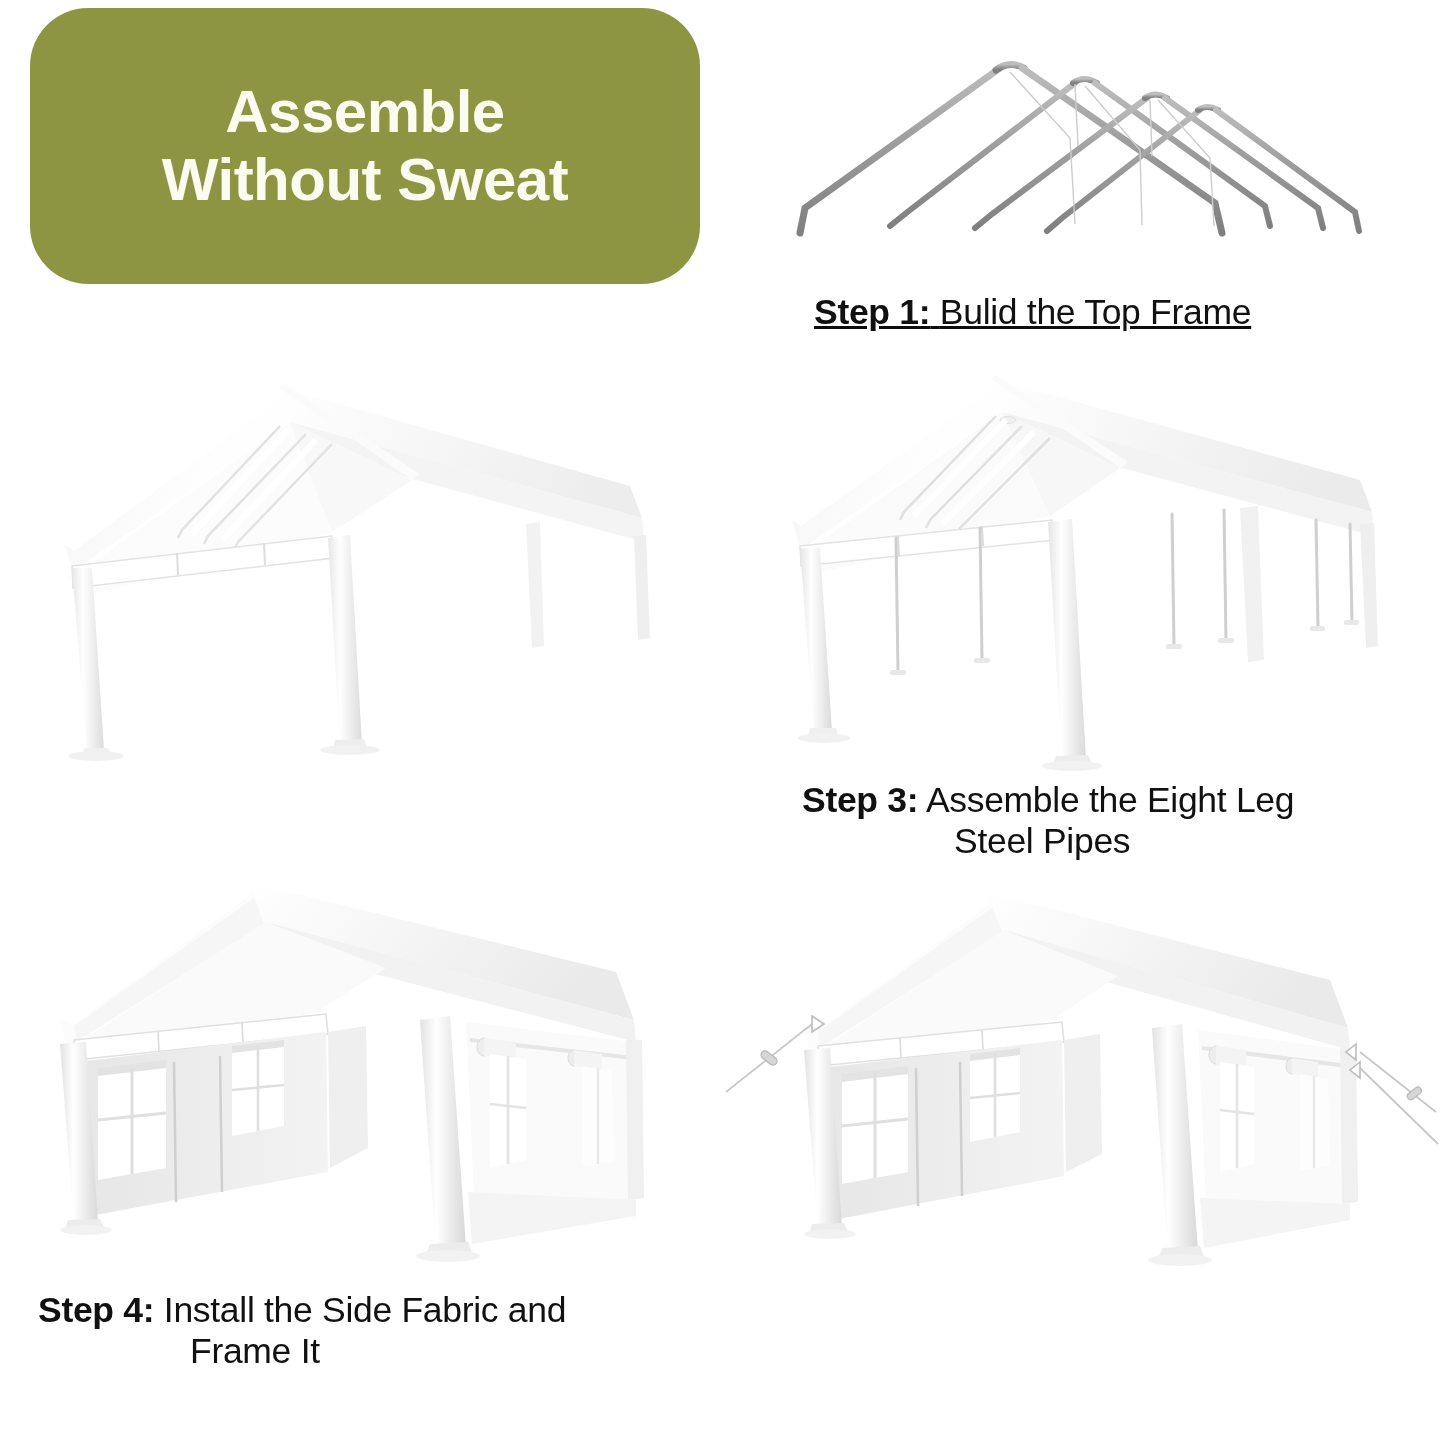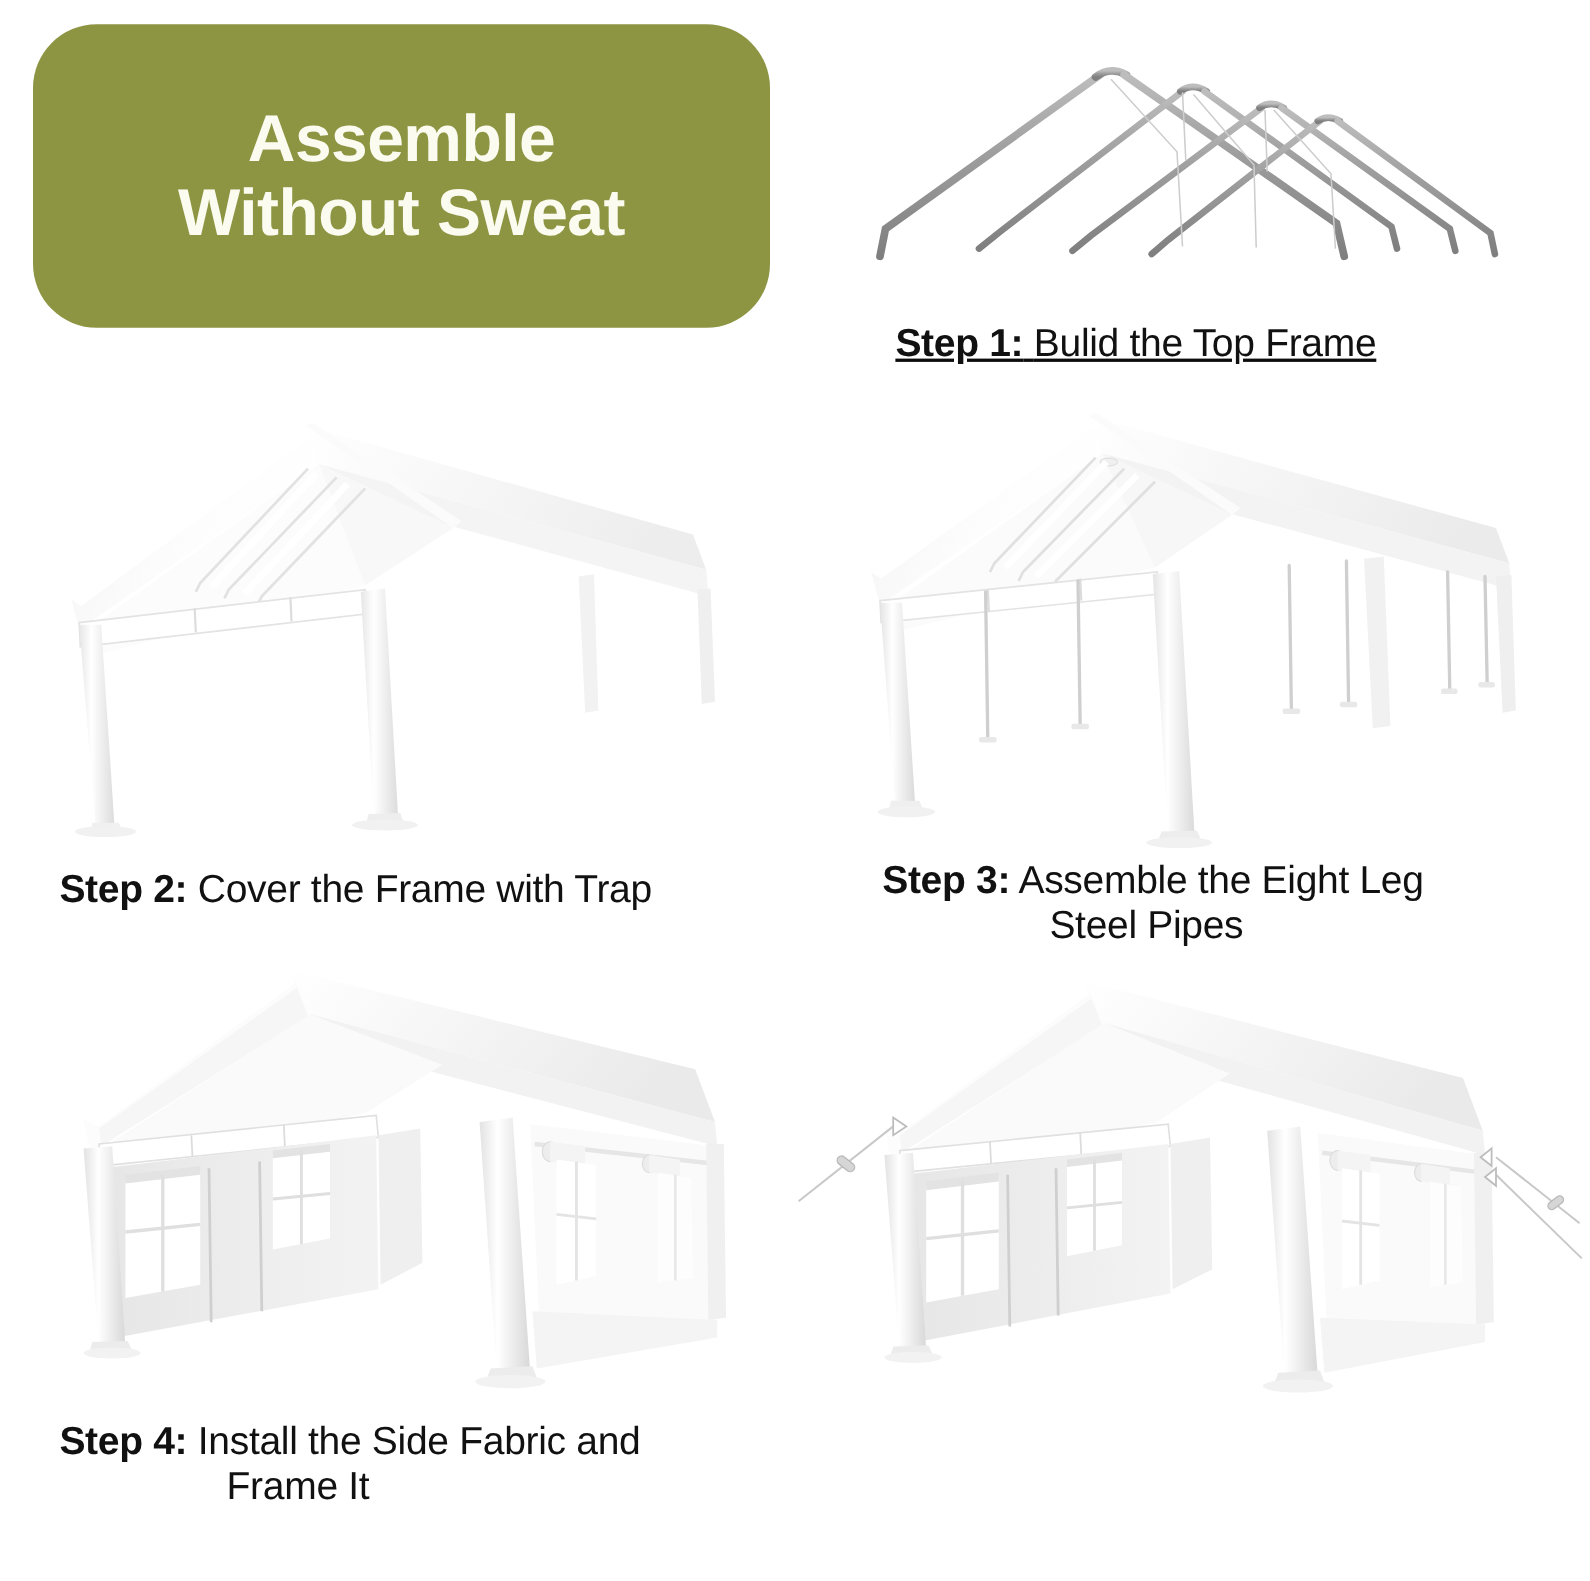--- a/index.html
+++ b/index.html
@@ -14,21 +14,21 @@
     font-family: "Liberation Sans", sans-serif;
     color: #0d0d0d;
     position: relative;
     overflow: hidden;
   }
 
   
   #promo-banner {
     position: absolute;
     left: 30px;
-    top: 22px;
+    top: 8px;
     width: 670px;
     height: 276px;
     background: #8d9543;
     border-radius: 58px;
     display: flex;
     flex-direction: column;
     align-items: center;
     justify-content: center;
   }
   #promo-banner .line {
@@ -65,21 +65,21 @@
   
   #step-1 { left: 770px; top: 28px;  width: 660px; text-decoration: underline; }
   #step-1 .caption { margin-top: 14px; padding-left: 44px; }
 
   #step-2 { left: 32px;  top: 360px; width: 700px; }
   #step-2 .caption { margin-top: 8px; padding-left: 22px; }
 
   #step-3 { left: 720px; top: 360px; width: 710px; }
   #step-3 .caption { margin-top: 0; padding-left: 82px; }
 
-  #step-4 { left: 32px;  top: 872px; width: 700px; }
+  #step-4 { left: 16px;  top: 872px; width: 700px; }
   #step-4 .caption { margin-top: 8px; padding-left: 22px; }
 
   #step-5 { left: 720px; top: 872px; width: 720px; }
   #step-5 .caption { margin-top: 8px; padding-left: 82px; }
 </style>
 </head>
 <body>
 
 <div id="promo-banner">
   <div class="line">Assemble</div>
@@ -200,24 +200,20 @@
 
     <path d="M296 178 L318 175 L330 384 L308 386 Z" fill="url(#legG2)"></path>
     <path d="M303 380 L332 379 L336 391 L300 392 Z" fill="#eeeeee"></path>
 
     <path d="M494 164 L508 162 L512 286 L500 288 Z" fill="#f2f2f2"></path>
     <path d="M602 176 L614 175 L618 278 L606 280 Z" fill="#efefef"></path>
 
     <ellipse cx="64" cy="396" rx="28" ry="5" fill="#f1f1f1"></ellipse>
     <ellipse cx="318" cy="390" rx="30" ry="5" fill="#f1f1f1"></ellipse>
   </svg>
-  <div class="caption">
-    <span class="num">Step 2:</span>
-    <span>Cover the Frame with Trap</span>
-  </div>
 </div>
 
 <div class="step-cell" id="step-3">
   <svg class="illus" width="700" height="420" viewBox="0 0 700 420">
     <defs>
       <linearGradient id="roofL3" x1="0" y1="0" x2="1" y2="0.4">
         <stop offset="0%" stop-color="#f2f2f2"></stop>
         <stop offset="60%" stop-color="#fdfdfd"></stop>
         <stop offset="100%" stop-color="#ffffff"></stop>
       </linearGradient>

